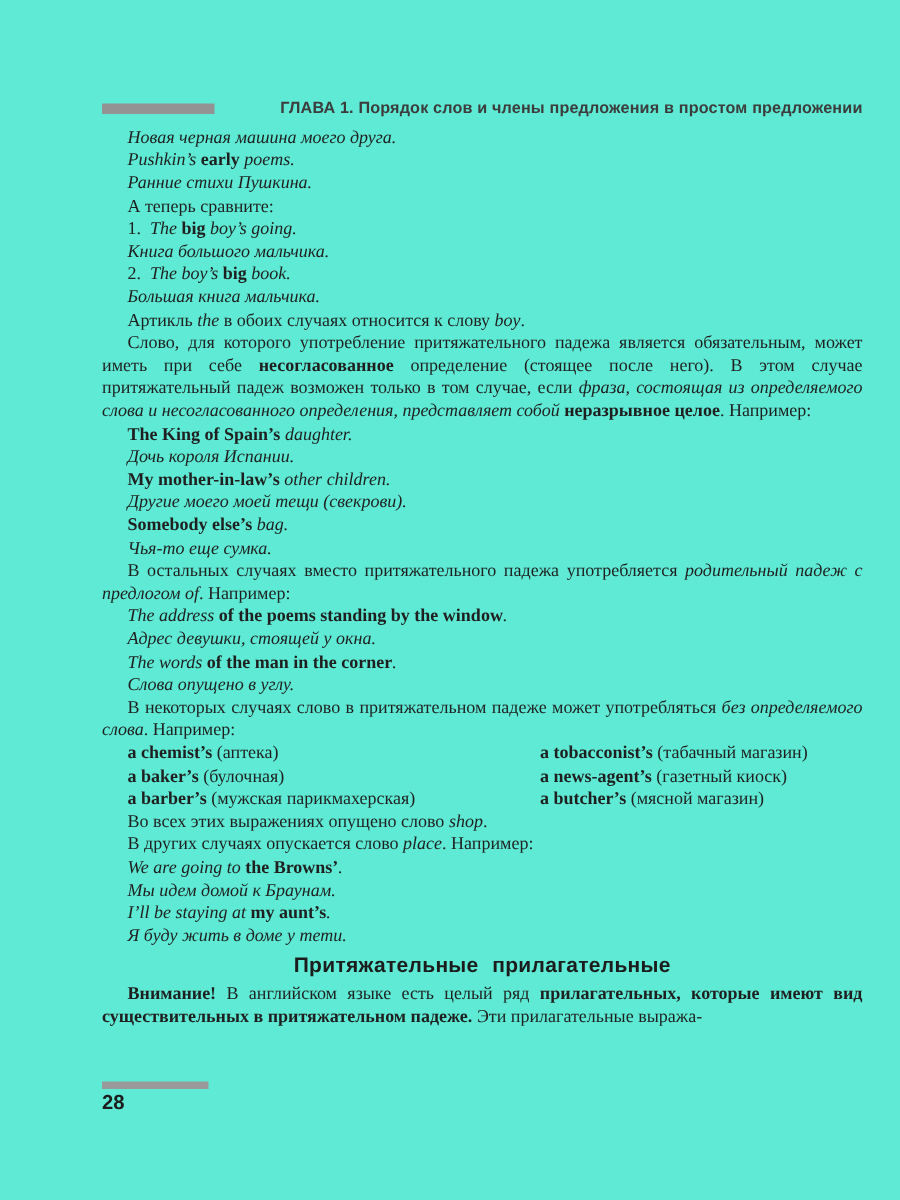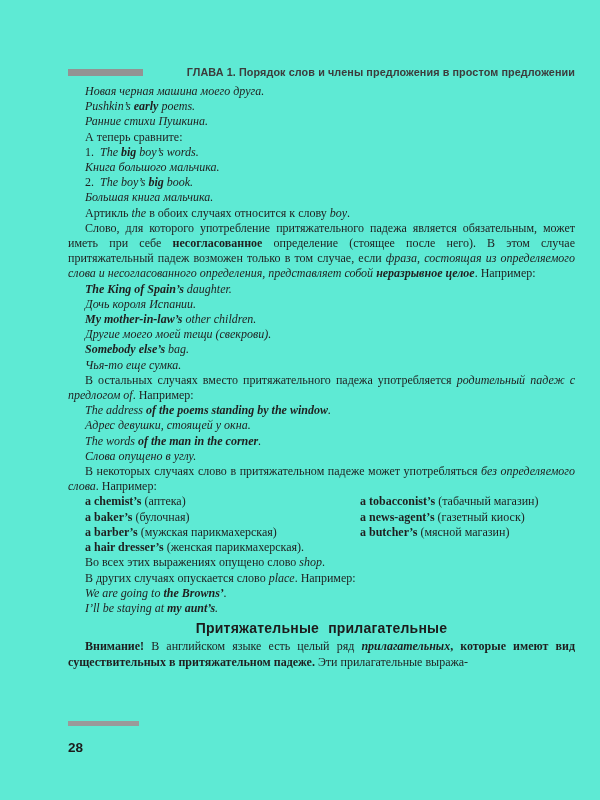--- a/index.html
+++ b/index.html
@@ -45,21 +45,21 @@
     left: 68px; top: 84px;
     width: 507px;
     font-size: 12px;
     line-height: 15.2px;
   }
   .line { padding-left: 17px; white-space: nowrap; }
   .para { text-indent: 17px; text-align: justify; }
   .f-r { font-style: normal; font-weight: normal; }
   .f-i { font-style: italic; }
   .f-b { font-weight: bold; }
-  .f-bi { font-weight: bold; font-style: italic; }
+  .f-bi { font-weight: bold; }
   .cols-row { display: flex; justify-content: flex-end; }
   .col-left {
     width: 292px; box-sizing: border-box;
     padding-left: 17px; white-space: nowrap;
   }
   .col-right { flex: 1; white-space: nowrap; }
   .section-heading {
     font-family: "Liberation Sans", sans-serif;
     font-weight: bold;
     font-size: 14px;
@@ -76,39 +76,39 @@
   }
   .footer-bar {
     width: 71px; height: 5px;
     background: #9a9a9a;
   }
   .page-number {
     font-family: "Liberation Sans", sans-serif;
     font-weight: bold;
     font-size: 13.5px;
     color: #1c1c1c;
-    margin-top: 14px;
+    margin-top: 1px;
   }
 </style>
 </head>
 <body>
 
 <div class="page">
 
   <div class="chapter-header">
     <div class="chapter-bar"></div>
     <div class="chapter-title">ГЛАВА 1. Порядок слов и члены предложения в простом предложении</div>
   </div>
 
   <div class="content" id="content">
       <div class="line"><span class="f-i">Новая черная машина моего друга.</span></div>
       <div class="line"><span class="f-i">Pushkin’s </span><span class="f-bi">early</span><span class="f-i"> poems.</span></div>
       <div class="line"><span class="f-i">Ранние стихи Пушкина.</span></div>
       <div class="line"><span class="f-r">А теперь сравните:</span></div>
-      <div class="line"><span class="f-r">1.&nbsp;&nbsp;</span><span class="f-i">The </span><span class="f-bi">big</span><span class="f-i"> boy’s words.</span></div>
+      <div class="line"><span class="f-r">1.&nbsp;&nbsp;</span><span class="f-i">The </span><span class="f-bi">big</span><span class="f-i"> boy’s going.</span></div>
       <div class="line"><span class="f-i">Книга большого мальчика.</span></div>
       <div class="line"><span class="f-r">2.&nbsp;&nbsp;</span><span class="f-i">The boy’s </span><span class="f-bi">big</span><span class="f-i"> book.</span></div>
       <div class="line"><span class="f-i">Большая книга мальчика.</span></div>
       <div class="line"><span class="f-r">Артикль </span><span class="f-i">the</span><span class="f-r"> в обоих случаях относится к слову </span><span class="f-i">boy</span><span class="f-r">.</span></div>
       <div class="para"><span class="f-r">Слово, для которого употребление притяжательного падежа является обязательным, может иметь при себе </span><span class="f-b">несогласованное</span><span class="f-r"> определение (стоящее после него). В этом случае притяжательный падеж возможен только в том случае, если </span><span class="f-i">фраза, состоящая из определяемого слова и несогласованного определения, представляет собой </span><span class="f-bi">неразрывное целое</span><span class="f-r">. Например:</span></div>
       <div class="line"><span class="f-bi">The King of Spain’s</span><span class="f-i"> daughter.</span></div>
       <div class="line"><span class="f-i">Дочь короля Испании.</span></div>
       <div class="line"><span class="f-bi">My mother-in-law’s</span><span class="f-i"> other children.</span></div>
       <div class="line"><span class="f-i">Другие моего моей тещи (свекрови).</span></div>
       <div class="line"><span class="f-bi">Somebody else’s</span><span class="f-i"> bag.</span></div>
@@ -125,29 +125,27 @@
           <div class="col-right"><span class="f-b">a tobacconist’s</span><span class="f-r"> (табачный магазин)</span></div>
         </div>
         <div class="cols-row">
           <div class="col-left"><span class="f-b">a baker’s</span><span class="f-r"> (булочная)</span></div>
           <div class="col-right"><span class="f-b">a news-agent’s</span><span class="f-r"> (газетный киоск)</span></div>
         </div>
         <div class="cols-row">
           <div class="col-left"><span class="f-b">a barber’s</span><span class="f-r"> (мужская парикмахерская)</span></div>
           <div class="col-right"><span class="f-b">a butcher’s</span><span class="f-r"> (мясной магазин)</span></div>
         </div>
-        <div class="cols-row">
-          <div class="col-left"><span class="f-b">a hair dresser’s</span><span class="f-r"> (женская парикмахерская).</span></div>
-          <div class="col-right"></div>
-        </div>
       </div>
       <div class="line"><span class="f-r">Во всех этих выражениях опущено слово </span><span class="f-i">shop</span><span class="f-r">.</span></div>
       <div class="line"><span class="f-r">В других случаях опускается слово </span><span class="f-i">place</span><span class="f-r">. Например:</span></div>
       <div class="line"><span class="f-i">We are going to </span><span class="f-bi">the Browns’</span><span class="f-i">.</span></div>
+      <div class="line"><span class="f-i">Мы идем домой к Браунам.</span></div>
       <div class="line"><span class="f-i">I’ll be staying at </span><span class="f-bi">my aunt’s</span><span class="f-i">.</span></div>
+      <div class="line"><span class="f-i">Я буду жить в доме у тети.</span></div>
       <div class="section-heading">Притяжательные прилагательные</div>
       <div class="para"><span class="f-b">Внимание!</span><span class="f-r"> В английском языке есть целый ряд </span><span class="f-bi">прилагательных</span><span class="f-b">, которые имеют вид существительных в притяжательном падеже.</span><span class="f-r"> Эти прилагательные выража-</span></div>
     </div>
 
   <div class="page-footer">
     <div class="footer-bar"></div>
     <div class="page-number">28</div>
   </div>
 
 </div>

